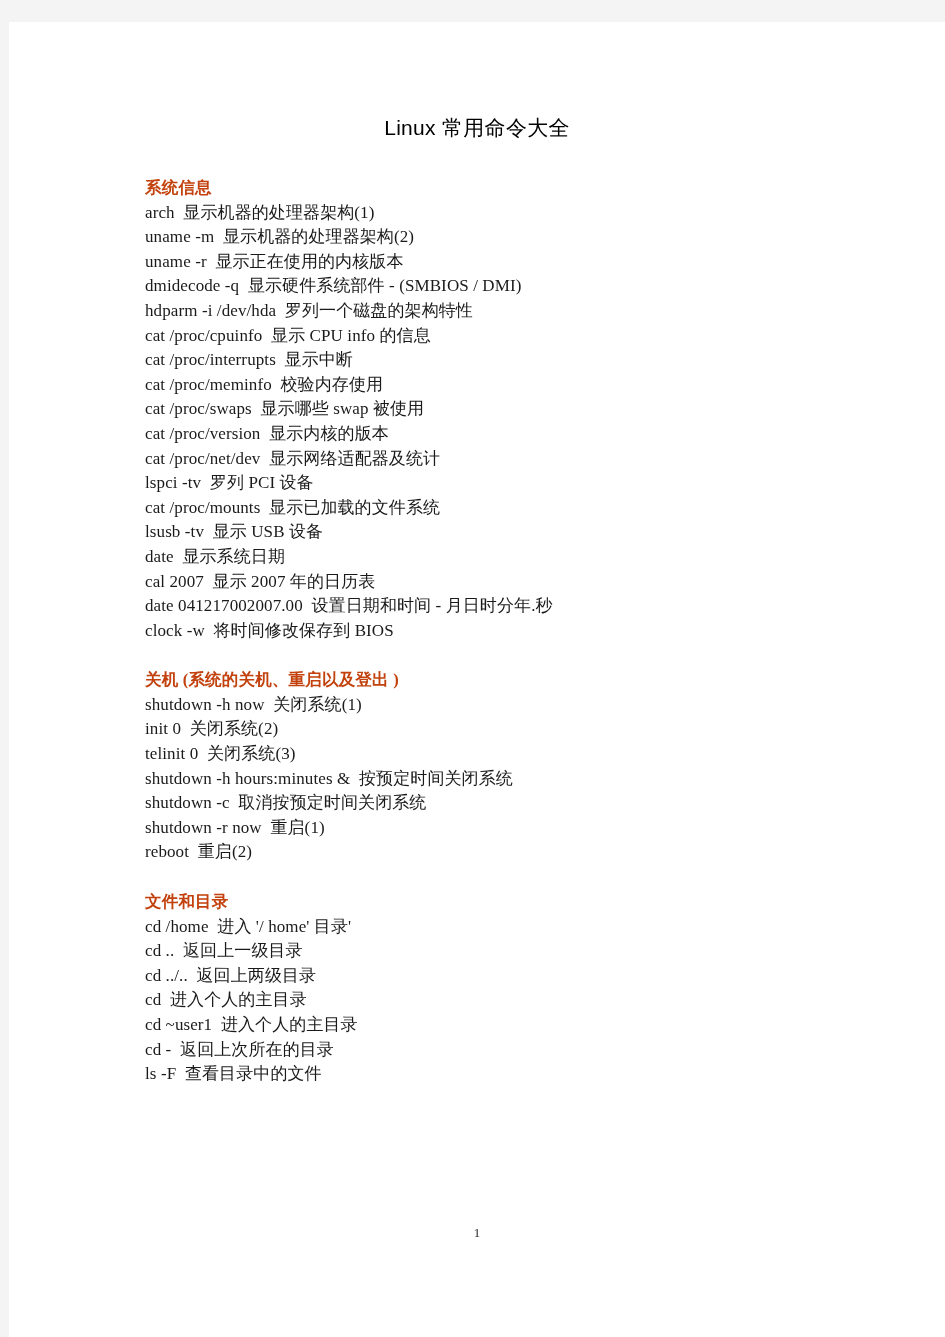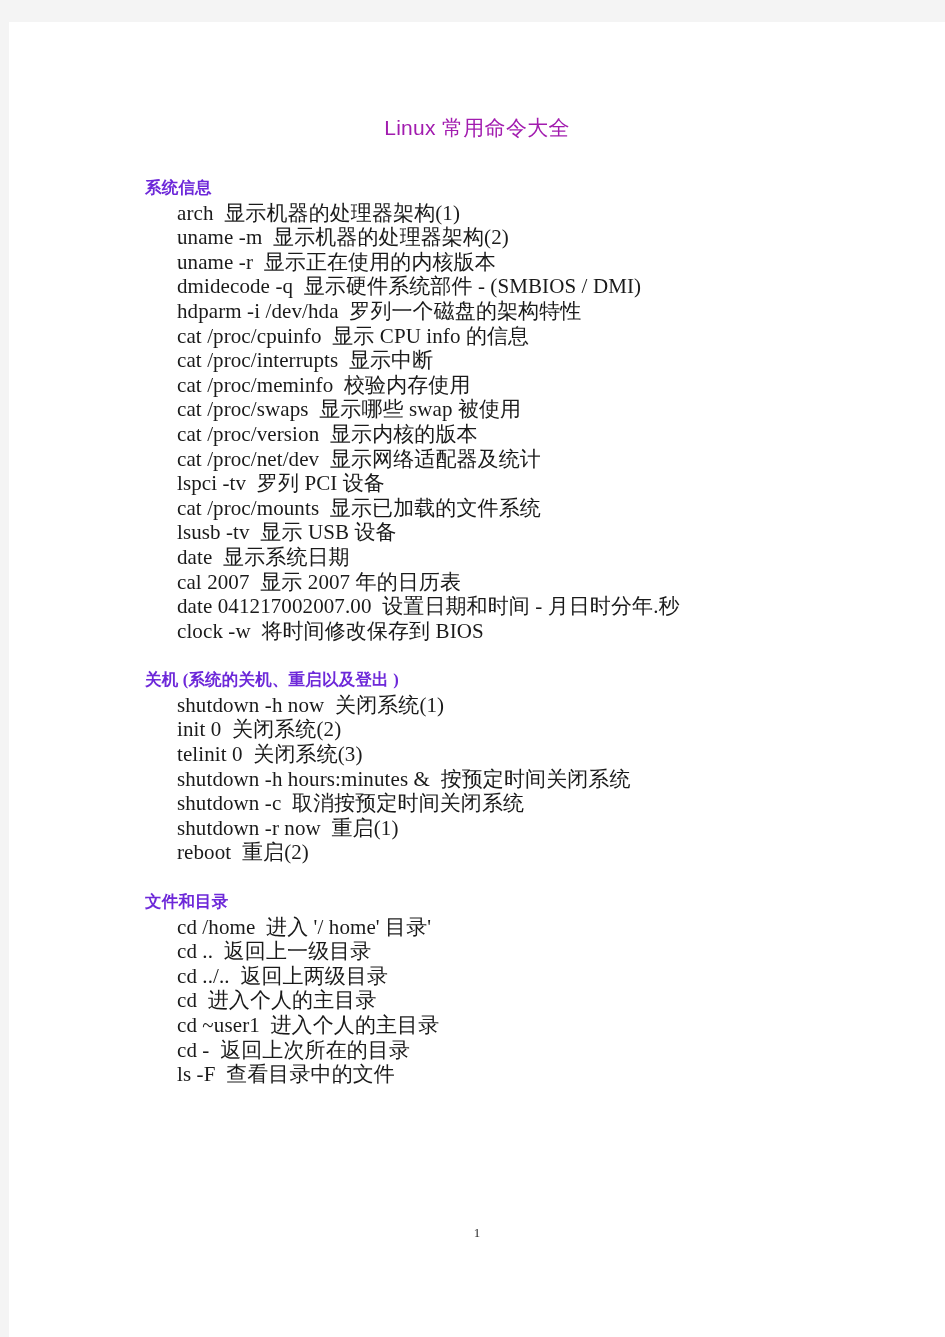--- a/index.html
+++ b/index.html
@@ -18,53 +18,52 @@
     left: 9px;
     top: 22px;
     width: 936px;
     height: 1315px;
     background: #ffffff;
   }
   .doc-title {
     text-align: center;
     font-family: "Liberation Sans", "DejaVu Sans", sans-serif;
     font-size: 21px;
-    color: #a21caf;
+    color: #000000;
     letter-spacing: 0.3px;
     margin: 0;
     padding-top: 92px;
     font-weight: normal;
   }
   .content {
     padding-left: 136px;
     padding-right: 60px;
     padding-top: 34px;
   }
   .section {
     margin-bottom: 0;
   }
   .section-gap {
     height: 25px;
   }
   .section-head {
     font-family: "Liberation Serif", "DejaVu Serif", serif;
     font-weight: bold;
     font-size: 16.5px;
-    color: #6d28d9;
+    color: #c2410c;
     line-height: 24.6px;
     letter-spacing: 0.2px;
     white-space: pre;
   }
   .cmd-line {
-    font-size: 21px;
+    font-size: 17px;
     color: #1a1a1a;
     line-height: 24.6px;
     white-space: pre;
     letter-spacing: 0.1px;
-    margin-left: 32px;
   }
   .page-num {
     position: absolute;
     left: 0;
     top: 1203px;
     width: 936px;
     text-align: center;
     font-size: 13px;
     color: #2b2b2b;
   }

